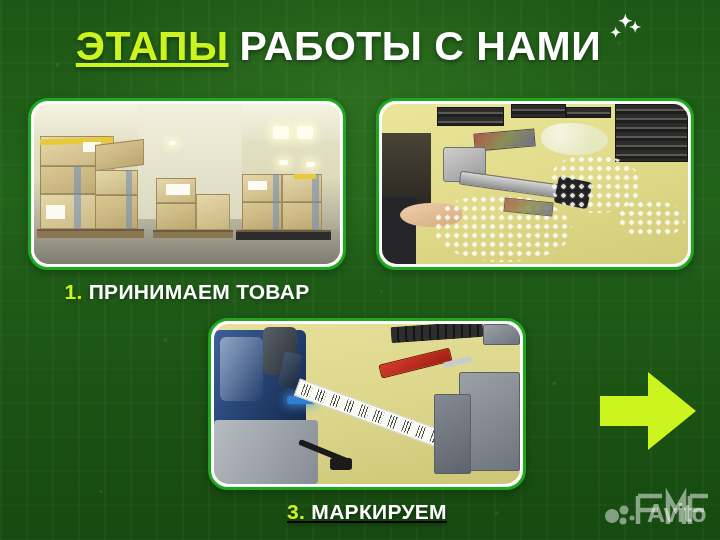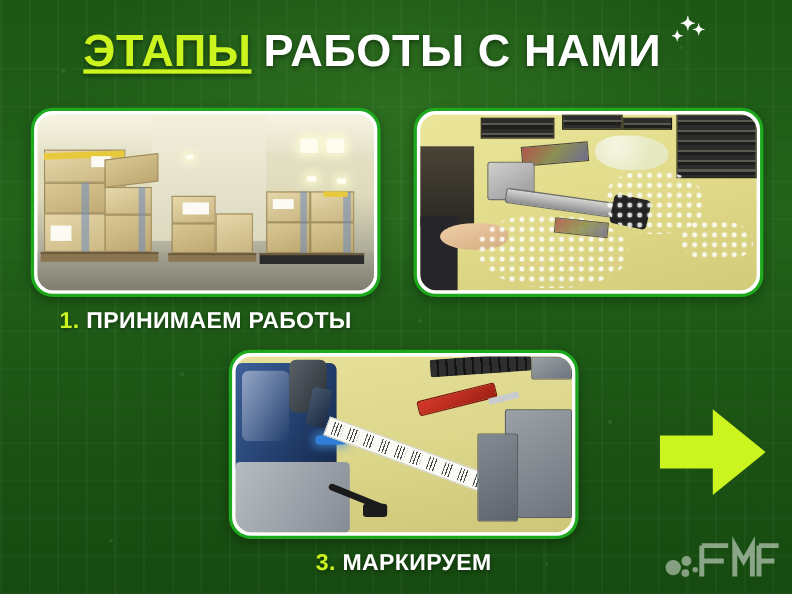--- a/index.html
+++ b/index.html
@@ -105,21 +105,21 @@
     font-weight:bold;
     letter-spacing:0.3px;
     white-space:nowrap;
     text-shadow:0 2px 4px rgba(0,0,0,0.40);
   }
   .cap-num  { color:#ccf41f; }
   .cap-text { color:#ffffff; }
 
   #cap-1 { left:28px;  top:280px; width:318px; }
   #cap-2 { left:376px; top:280px; width:318px; }
-  #cap-3 { left:208px; top:500px; width:318px; }
+  #cap-3 { left:208px; top:500px; width:318px;text-decoration:underline; }
 
   
   #arrow {
     position:absolute;
     left:600px; top:368px;
     width:96px; height:86px;
   }
 
   
   #logo-watermark {
@@ -329,21 +329,21 @@
         <div class="cutter-bl" style="left:75%; top:22%; width:9%;  height:4%;"></div>
 
         <div class="greybox" style="left:80%; top:30%; width:20%; height:62%;"></div>
         <div class="greybox" style="left:72%; top:44%; width:12%; height:50%; background:linear-gradient(150deg,#848a91,#5e646c);"></div>
       </div>
     </div>
   </div>
 
   <div class="caption" id="cap-1">
     <span class="cap-num">1.</span>
-    <span class="cap-text">ПРИНИМАЕМ РАБОТЫ</span>
+    <span class="cap-text">ПРИНИМАЕМ ТОВАР</span>
   </div>
   <div class="caption" id="cap-3">
     <span class="cap-num">3.</span>
     <span class="cap-text">МАРКИРУЕМ</span>
   </div>
 
   <svg id="arrow" viewBox="0 0 96 86">
     <polygon points="0,28 48,28 48,4 96,43 48,82 48,58 0,58" fill="#ccf41f"></polygon>
   </svg>
 
@@ -351,14 +351,15 @@
     <circle cx="8" cy="30" r="7" fill="#ffffff" opacity="0.85"></circle>
     <circle cx="20" cy="24" r="4.5" fill="#ffffff" opacity="0.85"></circle>
     <circle cx="19" cy="35" r="3.5" fill="#ffffff" opacity="0.85"></circle>
     <circle cx="28" cy="32" r="2.5" fill="#ffffff" opacity="0.85"></circle>
     <g fill="none" stroke="#ffffff" stroke-width="4.5" opacity="0.9">
       <path d="M34 10 H58 M34 10 V38 M34 24 H54"></path>
       <path d="M64 38 V10 L72 24 L80 10 V38"></path>
       <path d="M86 10 H104 M86 10 V38 M86 24 H100"></path>
     </g>
   </svg>
+  <div id="avito-watermark">Avito</div>
 
 </div>
 
 </body></html>

